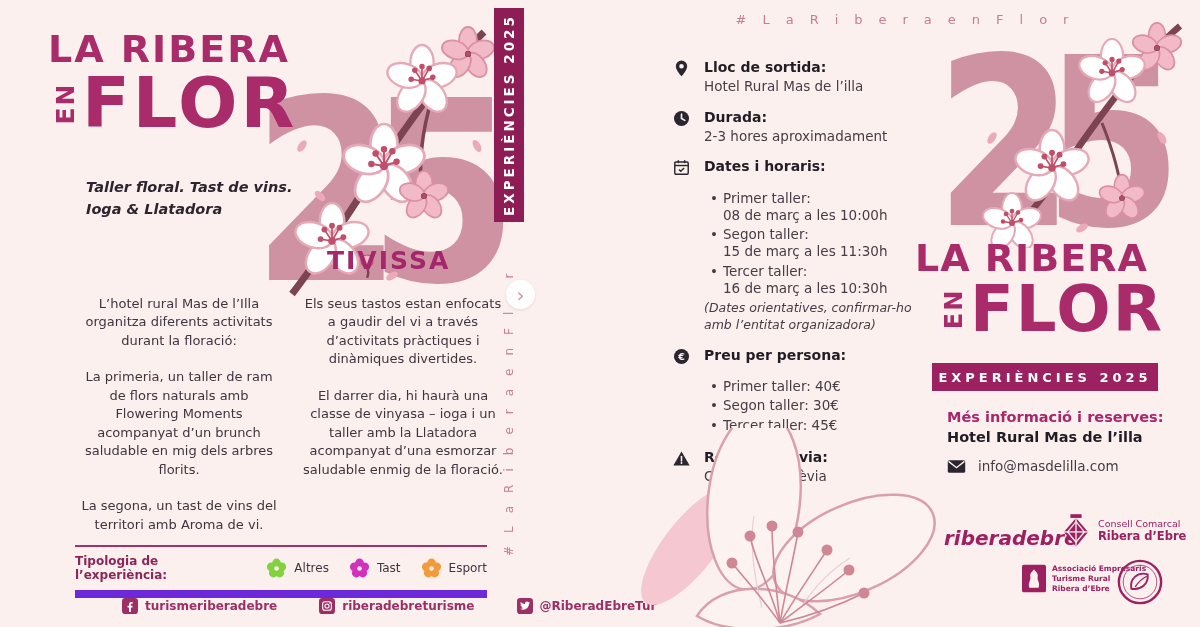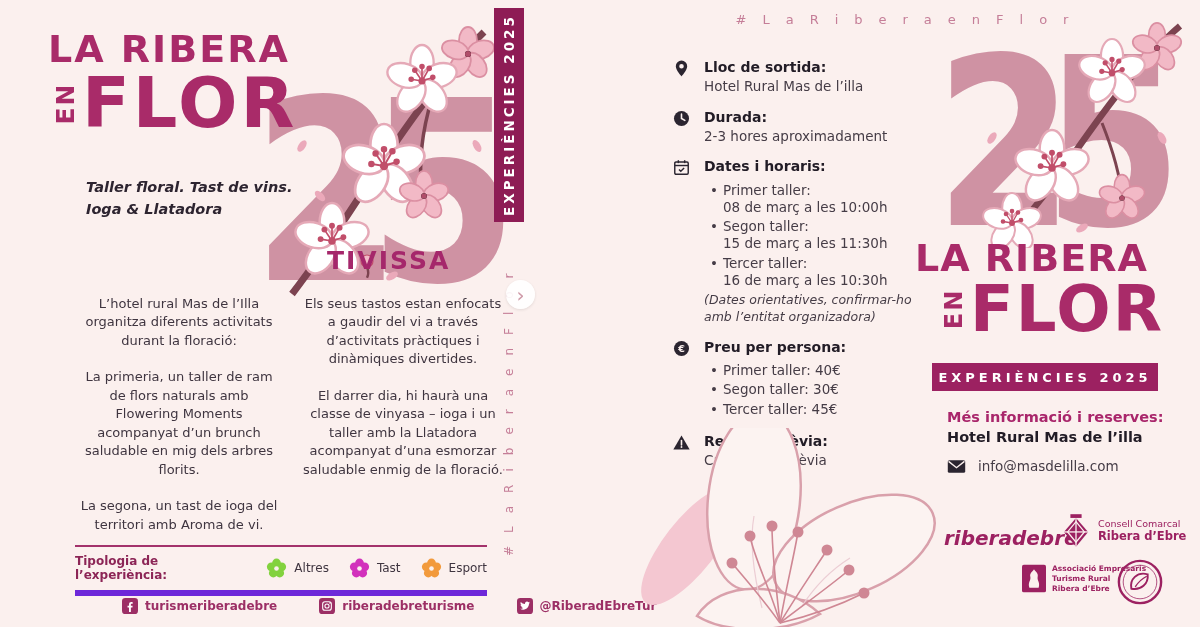--- a/index.html
+++ b/index.html
@@ -24,21 +24,21 @@
 
   .branch-left{position:absolute;left:272px;top:26px;width:225px;height:275px;}
   .branch-right{position:absolute;left:952px;top:18px;width:235px;height:230px;}
 
   .tivissa{position:absolute;left:327px;top:246px;font-size:25px;font-weight:800;color:#a5276b;letter-spacing:2px;}
 
   .cols{position:absolute;left:78px;top:295px;display:flex;gap:22px;}
   .col{width:202px;font-size:13px;color:#3f3540;line-height:1.42;text-align:center;}
   .col p{margin:0 0 18px 0;}
 
-  .legend{position:absolute;left:75px;top:545px;width:412px;border-top:2px solid #a3326b;border-bottom:6px solid #6d28d9;
+  .legend{position:absolute;left:75px;top:545px;width:412px;border-top:2px solid #a3326b;border-bottom:8px solid #6d28d9;
           padding:7px 0 8px;display:flex;align-items:center;justify-content:space-between;gap:12px;}
   .legend-label{font-size:12px;font-weight:700;color:#8c2556;}
   .legend-item{display:flex;align-items:center;gap:7px;font-size:12px;color:#3f3540;margin-left:8px;}
   .lficon{width:21px;height:21px;}
 
   .social{position:absolute;left:122px;top:598px;display:flex;gap:42px;}
   .social-item{display:flex;align-items:center;gap:7px;font-size:12px;font-weight:700;color:#9c2f65;cursor:pointer;}
   .sicon{width:16px;height:16px;}
 
   
@@ -55,21 +55,21 @@
   
   .right-hashtag{position:absolute;left:700px;top:12px;width:420px;text-align:center;font-size:13px;
                  letter-spacing:16px;color:#c57e98;font-weight:500;white-space:nowrap;}
 
   .info-list{position:absolute;left:672px;top:58px;width:262px;display:flex;flex-direction:column;gap:12px;}
   .info-item{display:flex;gap:13px;}
   .info-icon{width:19px;flex:none;padding-top:1px;}
   .info-icon svg{width:19px;height:19px;}
   .info-title{font-size:14px;font-weight:700;color:#221c26;line-height:1.3;}
   .info-line{font-size:13.5px;color:#453c46;margin-top:2px;line-height:1.3;}
-  .info-bullets{margin:6px 0 0;padding:0 0 0 6px;list-style:none;}
+  .info-bullets{margin:14px 0 0;padding:0 0 0 6px;list-style:none;}
   .info-bullets li{font-size:13.5px;color:#453c46;position:relative;padding-left:13px;line-height:1.28;margin-bottom:2px;}
   .info-bullets li::before{content:"•";position:absolute;left:0;top:0;}
   .b-label,.b-value{display:block;}
   .info-note{font-size:12.5px;font-style:italic;color:#453c46;margin-top:3px;line-height:1.35;}
 
   .rb-title{position:absolute;left:915px;top:236px;color:#a92b69;font-size:38px;font-weight:800;letter-spacing:1px;}
   .rb-row{position:absolute;left:938px;top:278px;display:flex;align-items:center;color:#a92b69;}
   .rb-row .en-box{width:32px;height:62px;}
   .rb-row .en-box span{font-size:24px;}
   .rb-flor{font-size:64px;font-weight:800;letter-spacing:2px;line-height:0.95;}
@@ -189,21 +189,21 @@
     <div>Taller floral. Tast de vins.</div>
     <div>Ioga &amp; Llatadora</div>
   </div>
 
   <div class="tivissa">TIVISSA</div>
 
   <div class="cols">
     <div class="col">
       <p>L’hotel rural Mas de l’Illa organitza diferents activitats durant la floració:</p>
       <p>La primeria, un taller de ram de flors naturals amb Flowering Moments acompanyat d’un brunch saludable en mig dels arbres florits.</p>
-      <p>La segona, un tast de ioga del territori amb Aroma de vi.</p>
+      <p>La segona, un tast de vins del territori amb Aroma de vi.</p>
     </div>
     <div class="col">
       <p>Els seus tastos estan enfocats a gaudir del vi a través d’activitats pràctiques i dinàmiques divertides.</p>
       <p>El darrer dia, hi haurà una classe de vinyasa – ioga i un taller amb la Llatadora acompanyat d’una esmorzar saludable enmig de la floració.</p>
     </div>
   </div>
 
   <div class="legend">
     <span class="legend-label">Tipologia de l’experiència:</span>
     <span class="legend-item">

